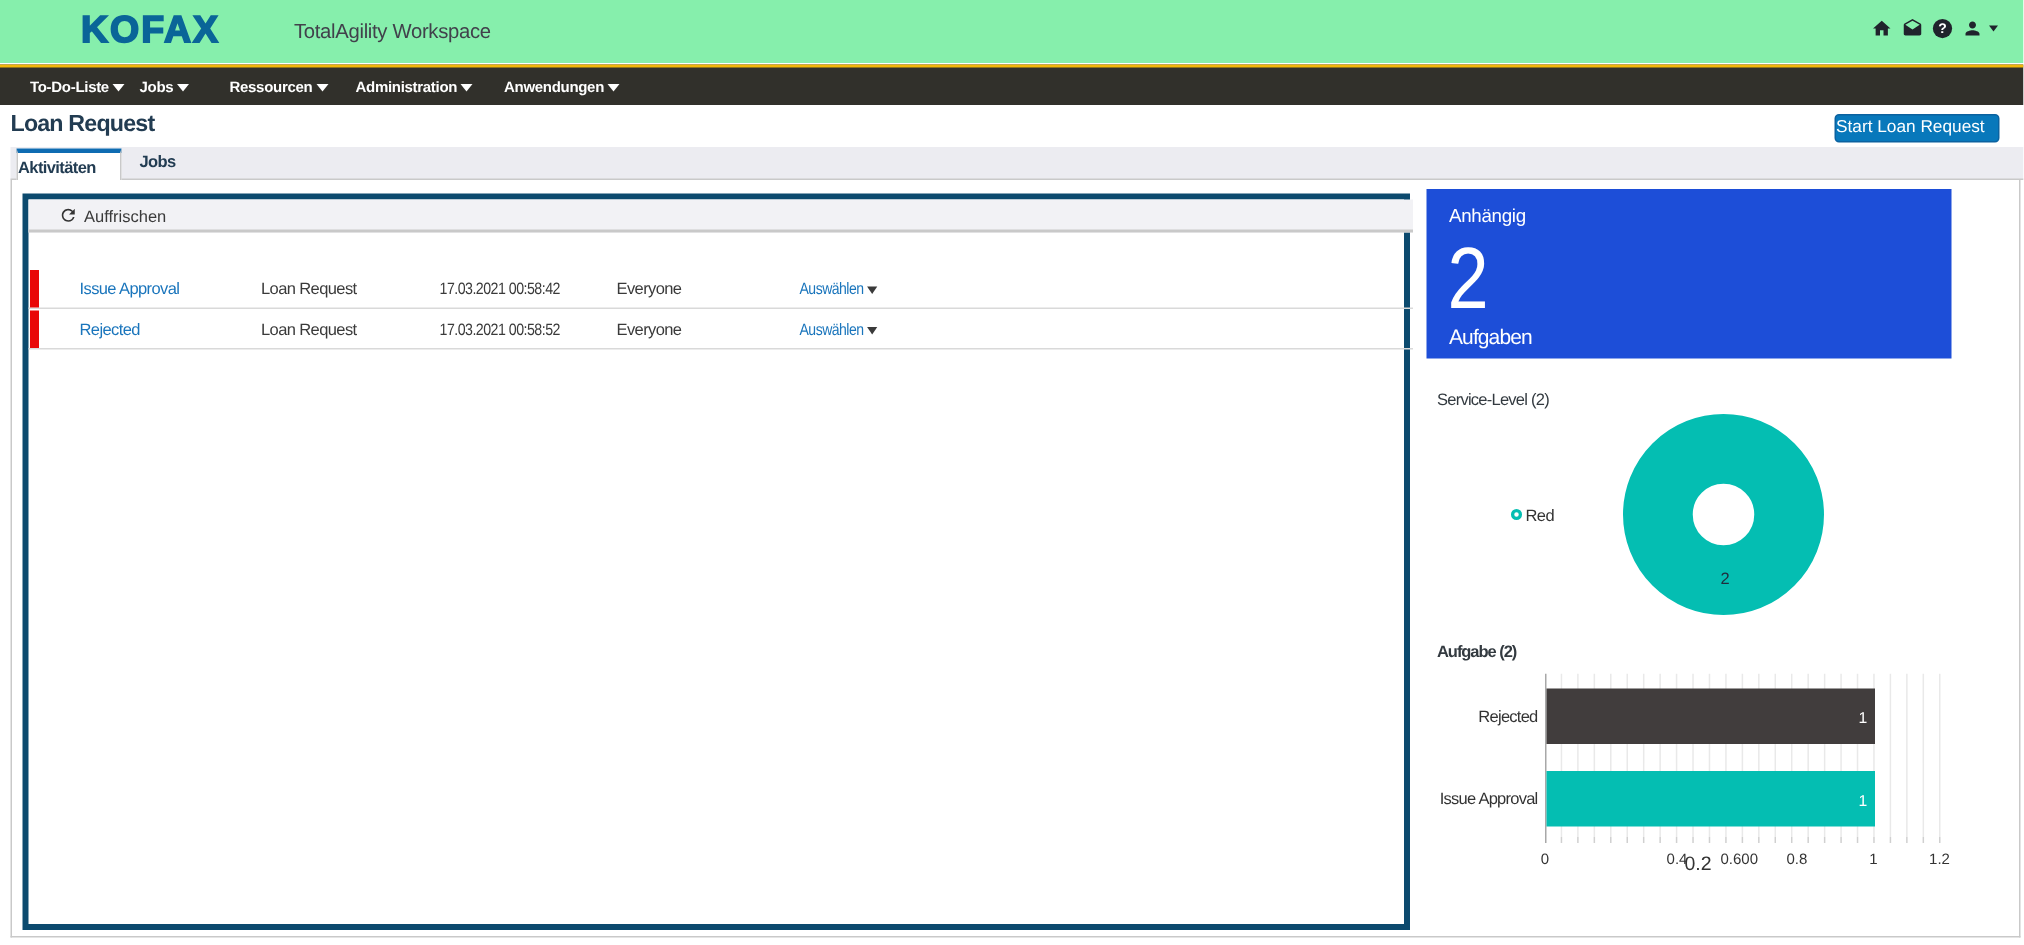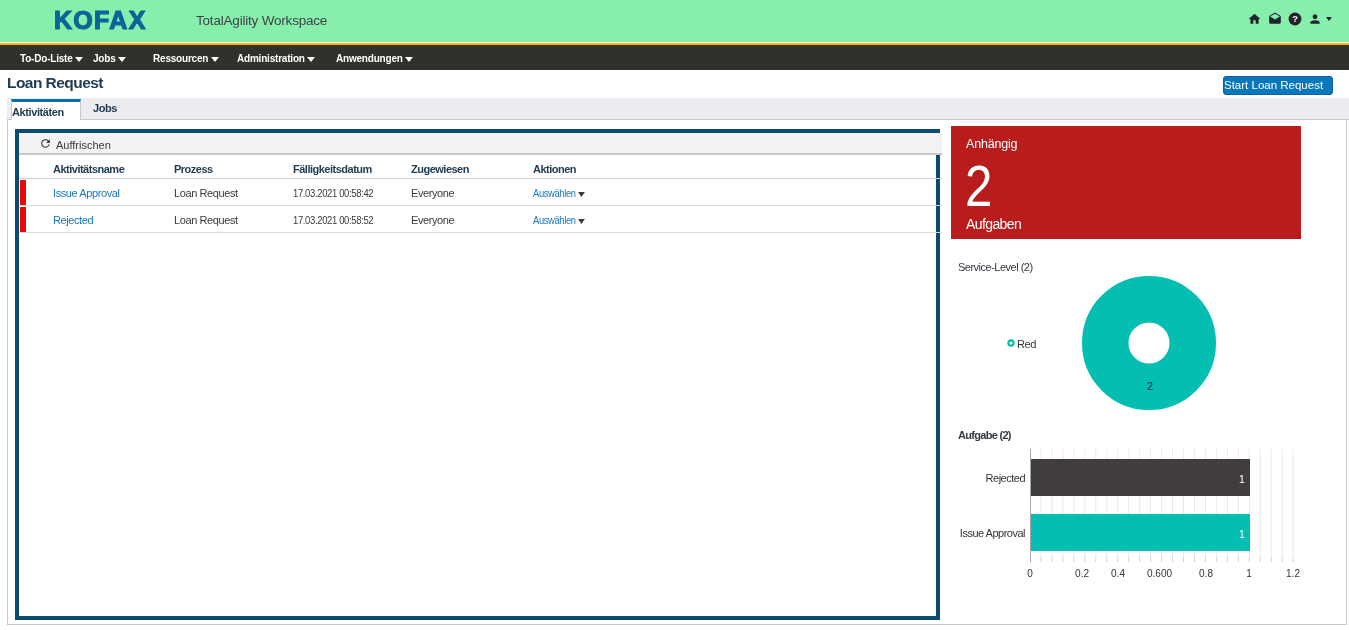--- a/index.html
+++ b/index.html
@@ -52,48 +52,41 @@
 
 <div class="abs" style="left:15px;top:129px;width:925px;height:491px;background:#fff;border:4px solid #0c4a6e">
 
   <div class="abs" style="left:0;top:0;width:923px;height:22px;background:#f2f2f5;border-bottom:2px solid #c9c9c9">
     <svg class="abs" style="left:20px;top:4px" width="13" height="13" viewBox="0 0 24 24" fill="#333">
         <path d="M17.65 6.35A7.96 7.96 0 0 0 12 4c-4.42 0-7.99 3.58-7.99 8s3.57 8 7.99 8c3.73 0 6.84-2.55 7.73-6h-2.08a5.99 5.99 0 0 1-5.65 4c-3.31 0-6-2.69-6-6s2.69-6 6-6c1.66 0 3.14.69 4.22 1.78L13 11h7V4l-2.35 2.35z"></path>
       </svg>
     <span class="abs" style="left:37px;top:6px;font-size:11px;color:#3a3a3a">Auffrischen</span>
   </div>
 
-  <div class="abs" style="left:0;top:23px;width:923px;height:23px;border-bottom:1px solid #d0d0d0;font-size:11px;letter-spacing:-0.5px;font-weight:bold;color:#223c52">
-    <span class="abs" style="left:34px;top:7px">Aktivitätsname</span>
-    <span class="abs" style="left:155px;top:7px">Prozess</span>
-    <span class="abs" style="left:274px;top:7px">Fälligkeitsdatum</span>
-    <span class="abs" style="left:392px;top:7px">Zugewiesen</span>
-    <span class="abs" style="left:514px;top:7px">Aktionen</span>
-  </div>
 
   <div class="abs" style="left:0;top:46px;width:923px;height:27px;border-bottom:1px solid #d9d9d9;font-size:11px;letter-spacing:-0.4px;color:#3a3a3a">
     <span class="abs" style="left:1px;top:1px;width:6px;height:25px;background:#e90808"></span>
     <span class="abs" style="left:34px;top:8px;color:#1a75bc">Issue Approval</span>
     <span class="abs" style="left:155px;top:8px">Loan Request</span>
     <span class="abs" style="left:274px;top:8px;transform:scaleX(0.86);transform-origin:left">17.03.2021 00:58:42</span>
     <span class="abs" style="left:392px;top:8px">Everyone</span>
     <span class="abs" style="left:514px;top:8px;color:#1a75bc;transform:scaleX(0.85);transform-origin:left">Auswählen <span class="caret-dk"></span></span>
   </div>
 
   <div class="abs" style="left:0;top:73px;width:923px;height:27px;border-bottom:1px solid #d9d9d9;font-size:11px;letter-spacing:-0.4px;color:#3a3a3a">
     <span class="abs" style="left:1px;top:1px;width:6px;height:25px;background:#e90808"></span>
     <span class="abs" style="left:34px;top:8px;color:#1a75bc">Rejected</span>
     <span class="abs" style="left:155px;top:8px">Loan Request</span>
     <span class="abs" style="left:274px;top:8px;transform:scaleX(0.86);transform-origin:left">17.03.2021 00:58:52</span>
     <span class="abs" style="left:392px;top:8px">Everyone</span>
     <span class="abs" style="left:514px;top:8px;color:#1a75bc;transform:scaleX(0.85);transform-origin:left">Auswählen <span class="caret-dk"></span></span>
   </div>
 </div>
 
-<div class="abs" style="left:951px;top:126px;width:350px;height:113px;background:#b91c1c;color:#fff">
+<div class="abs" style="left:951px;top:126px;width:350px;height:113px;background:#1d4ed8;color:#fff">
   <div class="abs" style="left:15px;top:11px;font-size:12.5px;letter-spacing:-0.2px">Anhängig</div>
   <div class="abs" style="left:14px;top:26px;font-size:58px;font-weight:normal;transform:scaleX(0.85);transform-origin:left">2</div>
   <div class="abs" style="left:15px;top:90px;font-size:14px;letter-spacing:-0.6px">Aufgaben</div>
 </div>
 
 <div class="abs" style="left:958px;top:261px;font-size:11px;letter-spacing:-0.5px;font-weight:normal;color:#333a40">Service-Level (2)</div>
 <svg class="abs" style="left:1082px;top:276px" width="134" height="134">
   <circle cx="67" cy="67" r="43.75" fill="none" stroke="#04beb2" stroke-width="46.5"></circle>
 </svg>
 <div class="abs" style="left:1140px;top:380px;width:20px;text-align:center;font-size:11px;color:#1f2d3d">2</div>
@@ -161,18 +154,18 @@
   <div class="abs" style="left:1px;top:10px;width:219px;height:37px;background:#413d3d"></div>
   <div class="abs" style="left:1px;top:65px;width:219px;height:37px;background:#04beb2"></div>
   <div class="abs" style="left:209px;top:24px;color:#fff;font-size:10.5px">1</div>
   <div class="abs" style="left:209px;top:79px;color:#fff;font-size:10.5px">1</div>
 </div>
 
 <div class="abs" style="left:925px;top:472px;width:100px;text-align:right;font-size:11px;letter-spacing:-0.5px;color:#333">Rejected</div>
 <div class="abs" style="left:925px;top:527px;width:100px;text-align:right;font-size:11px;letter-spacing:-0.5px;color:#333">Issue Approval</div>
 
 <div class="abs" style="left:1015px;top:568px;width:30px;text-align:center;font-size:10px;color:#333">0</div>
-<div class="abs" style="left:1059px;top:568px;width:30px;text-align:right;font-size:10px;color:#333">0.2</div>
+<div class="abs" style="left:1117px;top:568px;width:30px;text-align:center;font-size:13px;color:#333">0.2</div>
 <div class="abs" style="left:1103px;top:568px;width:30px;text-align:center;font-size:10px;color:#333">0.4</div>
 <div class="abs" style="left:1147px;top:568px;width:30px;text-align:left;font-size:10px;color:#333">0.600</div>
-<div class="abs" style="left:1191px;top:568px;width:30px;text-align:center;font-size:10px;color:#333">0.8</div>
+<div class="abs" style="left:1191px;top:568px;width:30px;font-size:10px;color:#333">0.8</div>
 <div class="abs" style="left:1234px;top:568px;width:30px;text-align:center;font-size:10px;color:#333">1</div>
 <div class="abs" style="left:1278px;top:568px;width:30px;text-align:center;font-size:10px;color:#333">1.2</div>
 
 </body></html>

